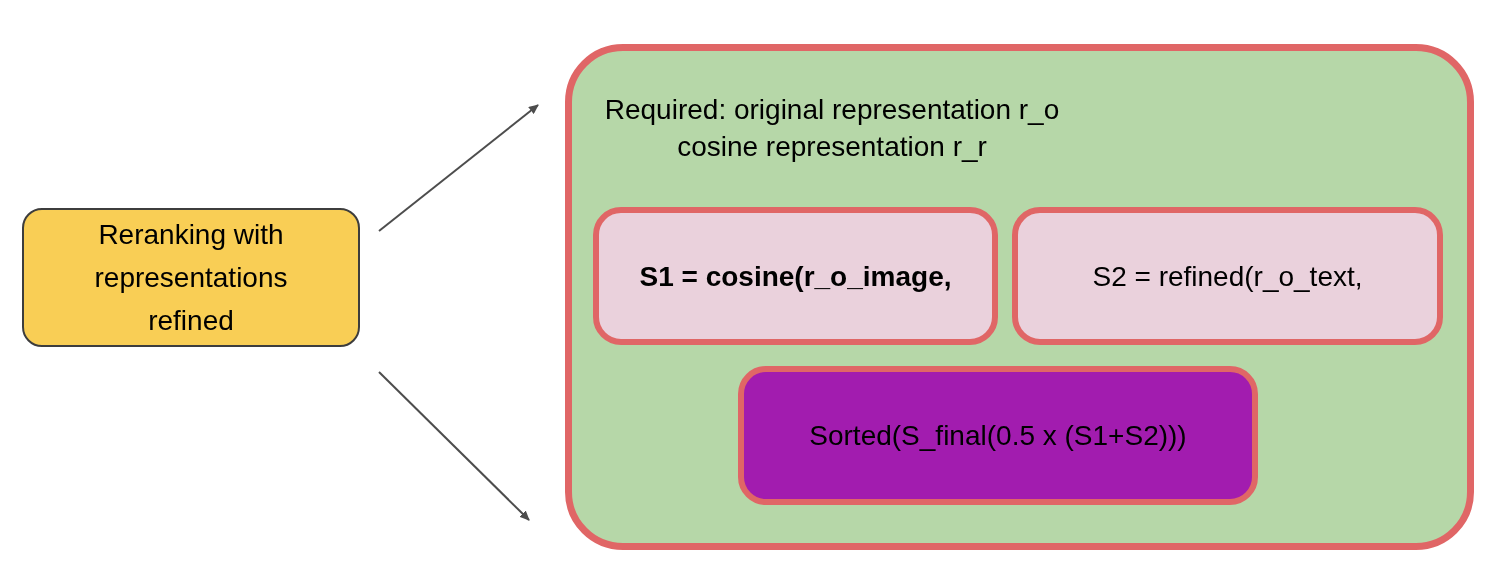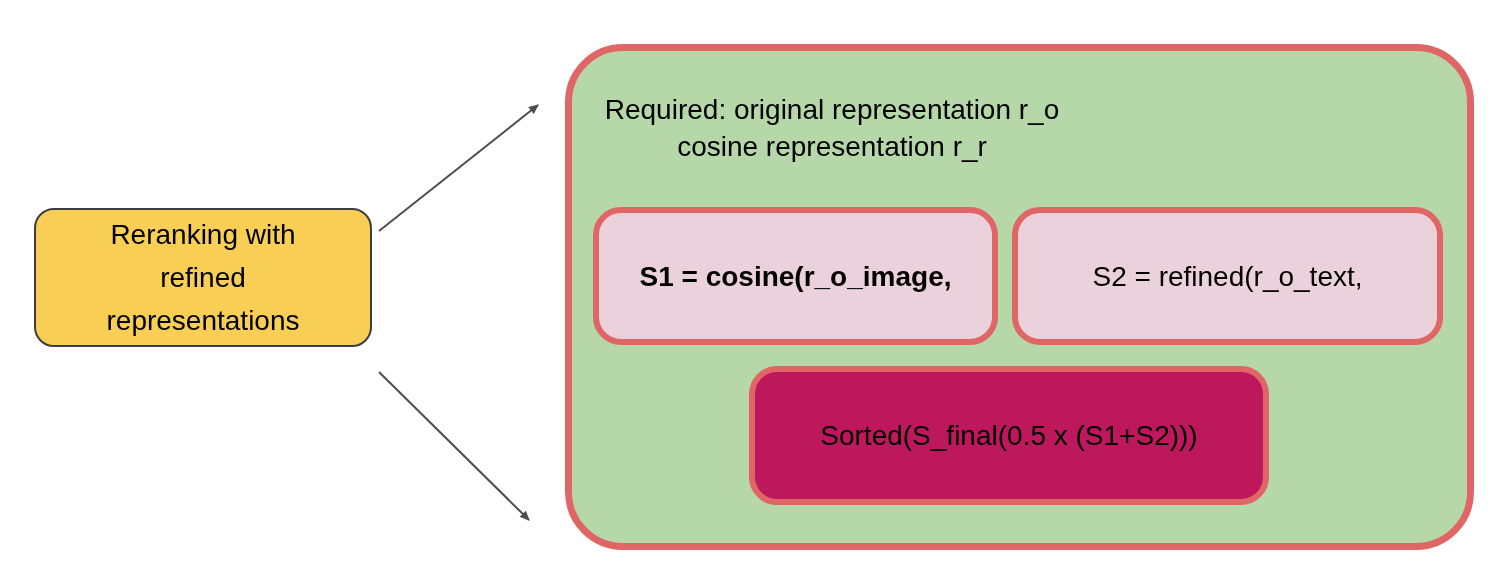--- a/index.html
+++ b/index.html
@@ -35,21 +35,20 @@
     background: #F9CE55;
     border: 2px solid #3d3d3d;
     border-radius: 20px;
     display: flex;
     flex-direction: column;
     justify-content: center;
     align-items: center;
     text-align: center;
     font-size: 28px;
     line-height: 43px;
-    margin-left: 12px;
   }
   
   .container-box {
     position: absolute;
     left: 565px;
     top: 44px;
     width: 909px;
     height: 506px;
     box-sizing: border-box;
     background: #B6D7A8;
@@ -75,47 +74,46 @@
     justify-content: center;
     align-items: center;
     text-align: center;
     font-size: 28px;
     line-height: 37px;
   }
   .score { background: #EAD1DC; }
   .s1 { left: 21px;  top: 156px; width: 405px; height: 138px; font-weight: bold; }
   .s2 { left: 440px; top: 156px; width: 431px; height: 138px; }
   .result {
-    background: #be185d;
+    background: #a21caf;
     left: 166px;
     top: 315px;
     width: 520px;
     height: 139px;
-    margin-left: 11px;
   }
 </style>
 </head>
 <body>
 
 <div class="canvas">
 
   <svg class="arrows" width="1512" height="570" viewBox="0 0 1512 570" xmlns="http://www.w3.org/2000/svg">
     <defs>
       <marker id="ah" markerWidth="11" markerHeight="9" refX="9" refY="4.5" orient="auto" markerUnits="userSpaceOnUse">
         <path d="M0,0 L10,4.5 L0,9 z" fill="#4d4d4d"></path>
       </marker>
     </defs>
     <line x1="379" y1="231" x2="538" y2="105" stroke="#4d4d4d" stroke-width="2" marker-end="url(#ah)"></line>
     <line x1="379" y1="372" x2="529" y2="520" stroke="#4d4d4d" stroke-width="2" marker-end="url(#ah)"></line>
   </svg>
 
   <div class="source-box">
     <div>Reranking with</div>
+    <div>representations</div>
     <div>refined</div>
-    <div>representations</div>
   </div>
 
   <div class="container-box">
 
     <div class="req">
       <div>Required: original representation r_o</div>
       <div>cosine representation r_r</div>
     </div>
 
     <div class="score s1">

